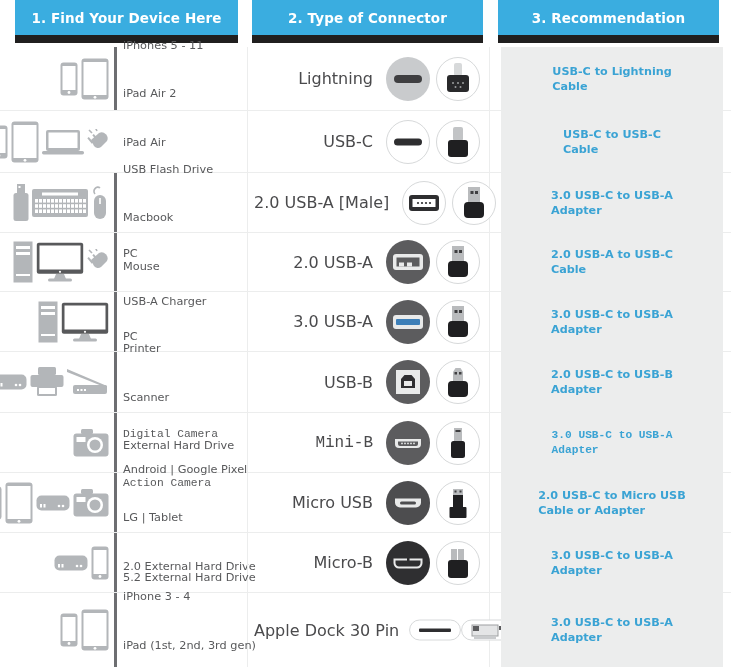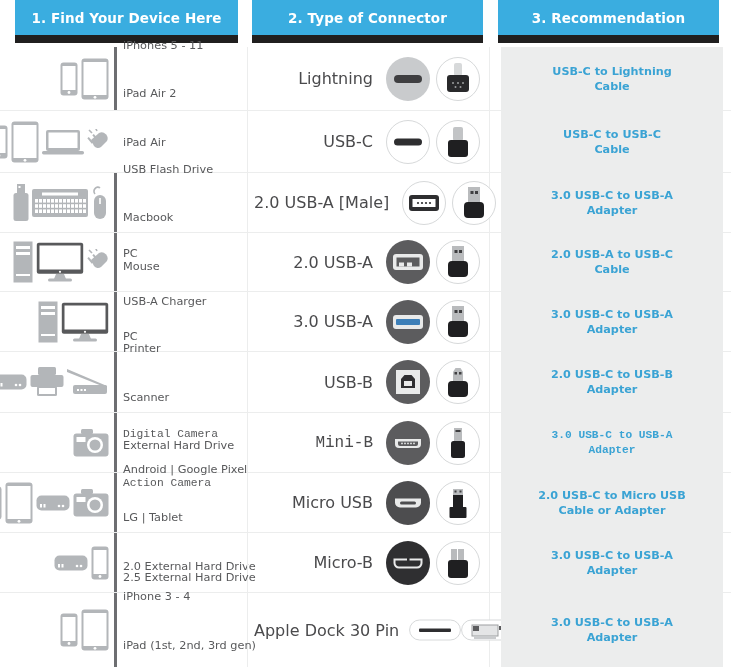--- a/index.html
+++ b/index.html
@@ -93,21 +93,21 @@
     justify-content: center;
     padding: 0 8px 0 7px;
   }
   .rec-inner {
     background: #eceded;
     width: 227px;
     height: 100%;
     display: flex;
     align-items: center;
     justify-content: center;
-    text-align: center;
+    text-align: left;
     color: #3aa3d4;
     font-size: 11.2px;
     font-weight: bold;
     line-height: 15px;
     margin-left: 4px;
   }
 
   .dev-icons {
     flex: 0 0 auto;
     width: 110px;
@@ -734,21 +734,21 @@
             </span>
             <span>
               <svg width="18" height="34" viewBox="0 0 18 34">
                 <rect x="0.5" y="0.5" width="17" height="33" rx="3" fill="#b3b6b9"></rect>
                 <rect x="2.5" y="4" width="13" height="24" fill="#fff"></rect>
                 <circle cx="9" cy="30.5" r="1.4" fill="#fff"></circle>
               </svg>
             </span>
           </div>
           <div class="dev-label">
-            <span>2.5 External Hard Drive</span>
+            <span>5.2 External Hard Drive</span>
           </div>
         </div>
         <div class="cell connector">
           <div class="conn-name">Micro-B</div>
           <div class="conn-icons">
             <span>
               <svg width="50" height="50" viewBox="0 0 50 50">
                 <circle cx="25" cy="25" r="22" fill="#2f2f31"></circle>
                 <path d="M11 21 h13 v3 h4 v-3 h11 v4 a4.5 4.5 0 0 1 -4.5 4.5 h-19 a4.5 4.5 0 0 1 -4.5 -4.5 z" fill="#fff" opacity="0"></path>
                 <path d="M11.5 21.5 h27 v3.5 a4.5 4.5 0 0 1 -4.5 4.5 h-18 a4.5 4.5 0 0 1 -4.5 -4.5 z" fill="none" stroke="#e9eaea" stroke-width="2"></path>

